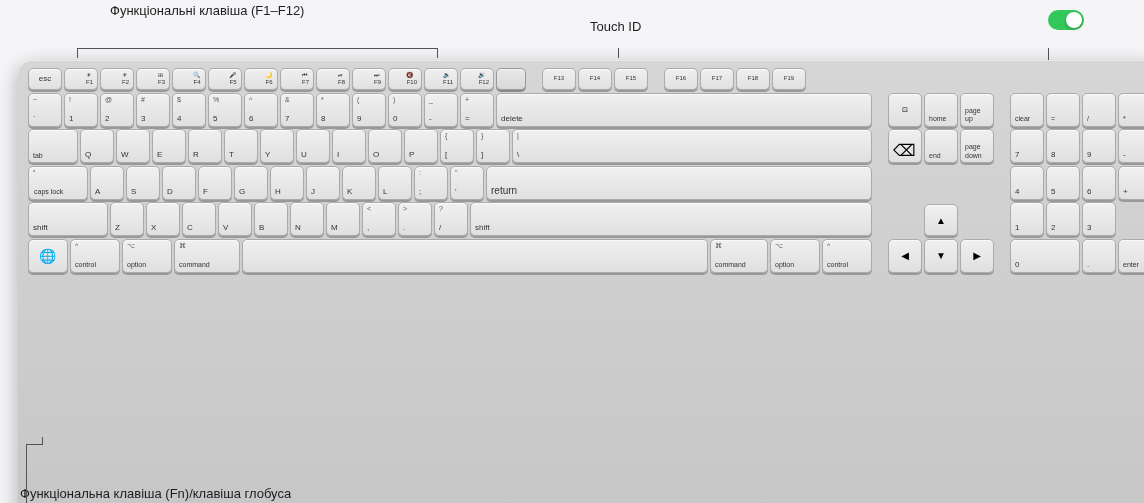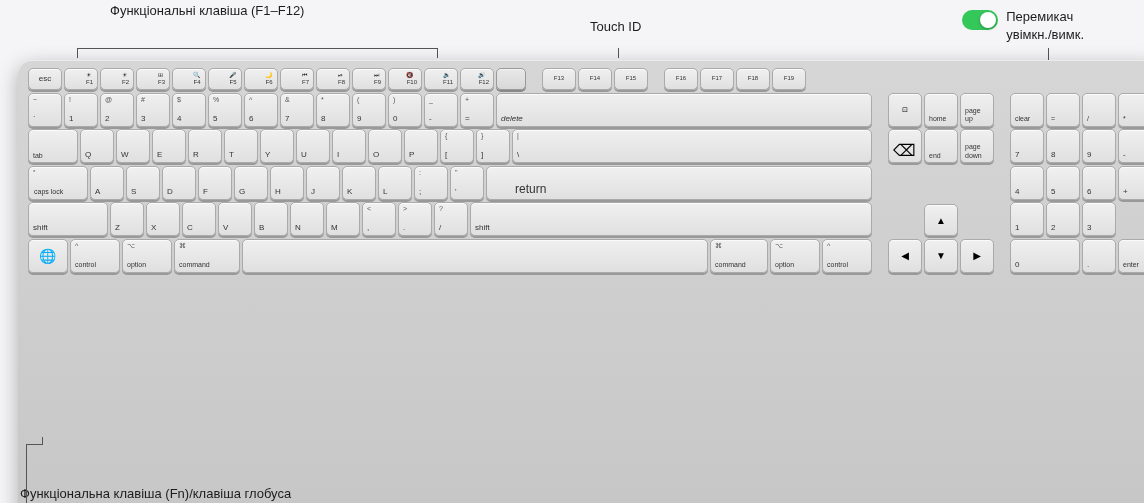--- a/index.html
+++ b/index.html
@@ -141,23 +141,20 @@
 
 <div class="annotation" style="top:18px; left:590px; text-align:center;">
   <span>Touch ID</span>
 </div>
 <div style="position:absolute;top:48px;left:618px;width:1px;height:10px;background:#555;"></div>
 
 <div class="toggle-container">
   <div class="toggle-switch">
     <div class="toggle-knob"></div>
   </div>
-  <div class="toggle-label">
-    Перемикач<br>увімкн./вимк.
-  </div>
 </div>
 
 <div style="position:absolute;top:48px;right:95px;width:1px;height:50px;background:#555;"></div>
 
 <div class="keyboard" style="position:absolute;top:60px;left:18px;right:18px;bottom:68px;border-radius:14px;background:linear-gradient(180deg,#d6d6d6,#c5c5c5);padding:8px 10px 10px 10px;box-shadow:0 6px 20px rgba(0,0,0,0.3),inset 0 1px 0 rgba(255,255,255,0.5);display:flex;flex-direction:column;gap:2.5px;">
 
   <div class="key-row" style="height:22px;gap:2px;">
 
     <div class="key w-esc row-fn" style="width:34px;min-height:22px;font-size:7px;justify-content:center;align-items:center;">
         <span class="key-label">esc</span>
@@ -273,21 +270,21 @@
         <span class="key-label key-label-bottom">0</span>
       </div>
     <div class="key" style="width:34px;">
         <span class="key-label-top">_</span>
         <span class="key-label key-label-bottom">-</span>
       </div>
     <div class="key" style="width:34px;">
         <span class="key-label-top">+</span>
         <span class="key-label key-label-bottom">=</span>
       </div>
-    <div class="key" style="flex:1;font-style:italic;">
+    <div class="key" style="flex:1;">
         <span class="key-label" style="font-size:8px;">delete</span>
       </div>
 
     <div style="width:12px;flex-shrink:0;"></div>
     <div class="key" style="width:34px;font-size:7px;display:flex;align-items:center;justify-content:center;">⊡</div>
     <div class="key" style="width:34px;">
         <span class="key-label" style="font-size:7px;">home</span>
       </div>
     <div class="key" style="width:34px;">
         <span class="key-label" style="font-size:7px;">page<br>up</span>
@@ -412,21 +409,21 @@
       </div>
     <div class="key" style="width:34px;">
         <span class="key-label-top">:</span>
         <span class="key-label key-label-bottom">;</span>
       </div>
     <div class="key" style="width:34px;">
         <span class="key-label-top">"</span>
         <span class="key-label key-label-bottom">'</span>
       </div>
     <div class="key" style="flex:1;">
-        <span class="key-label" style="font-size:12px;margin-left:24px;">return</span>
+        <span class="key-label" style="font-size:10px;">return</span>
       </div>
 
     <div style="width:12px;flex-shrink:0;"></div>
     <div style="width:34px;"></div>
     <div style="width:34px;"></div>
     <div style="width:34px;"></div>
 
     <div style="width:12px;flex-shrink:0;"></div>
     <div class="key" style="width:34px;">
         <span class="key-label">4</span>

